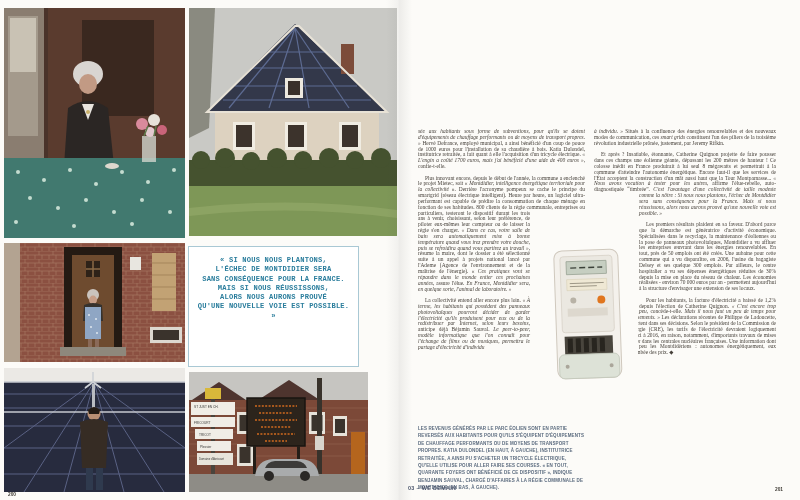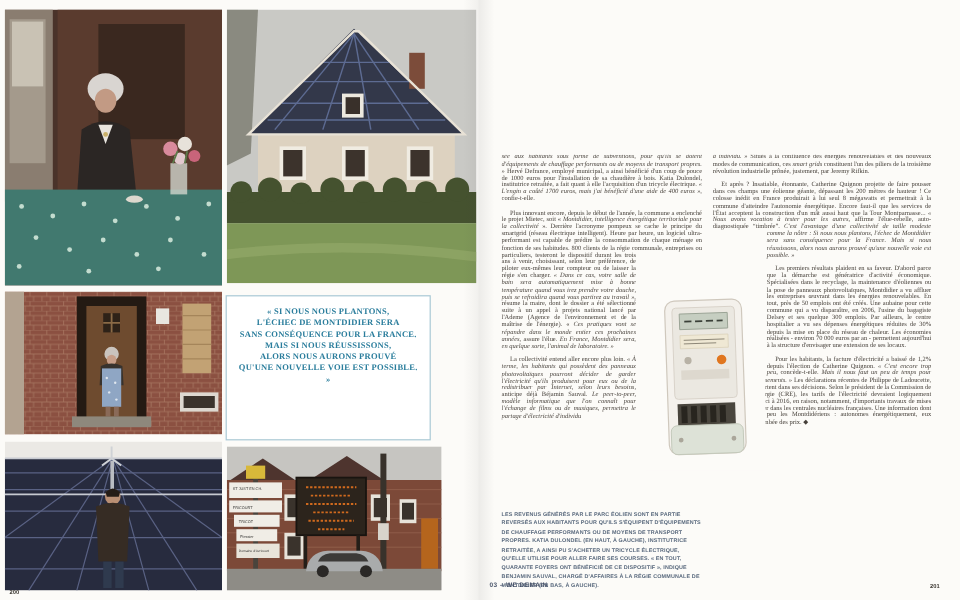--- a/index.html
+++ b/index.html
@@ -5,21 +5,21 @@
   html,body{margin:0;padding:0;background:#ffffff;}
   .spread{position:relative;width:800px;height:500px;background:#fcfbf8;overflow:hidden;
           font-family:"Liberation Serif",serif;}
   .fold{position:absolute;left:386px;top:0;width:26px;height:500px;
         background:linear-gradient(90deg,rgba(0,0,0,0) 0%,rgba(60,60,60,.05) 45%,rgba(60,60,60,.08) 52%,rgba(0,0,0,0) 100%);}
   figure{margin:0;padding:0;position:absolute;}
   figure svg{display:block;}
   
   .pull-quote{position:absolute;left:188px;top:246px;width:171px;height:121px;background:#ffffff;
       border:1px solid #a9c8d4;box-sizing:border-box;padding:9px 8px 0 8px;}
-  .pull-quote .q{white-space:pre-line;text-align:center;font-family:Liberation Serif, serif;
+  .pull-quote .q{white-space:pre-line;text-align:center;font-family:Liberation Mono, monospace;
       font-weight:bold;font-size:7.1px;line-height:9.3px;letter-spacing:.2px;color:#2a7d9c;}
   
   .col{position:absolute;font-size:5.4px;line-height:5.85px;color:#46403a;text-align:justify;overflow:hidden;}
   .col p{margin:0 0 5.6px 0;}
   .col p.ind{text-indent:7px;}
   .col .it{font-style:italic;}
   .gap{display:inline-block;}
   .gap-meter-r{float:right;width:52px;height:133px;margin-left:3px;}
   .gap-meter-l{float:left;width:42px;height:120px;margin-right:3px;}
   .caption{position:absolute;left:418px;top:425px;width:168px;font-family:"Liberation Sans",sans-serif;

